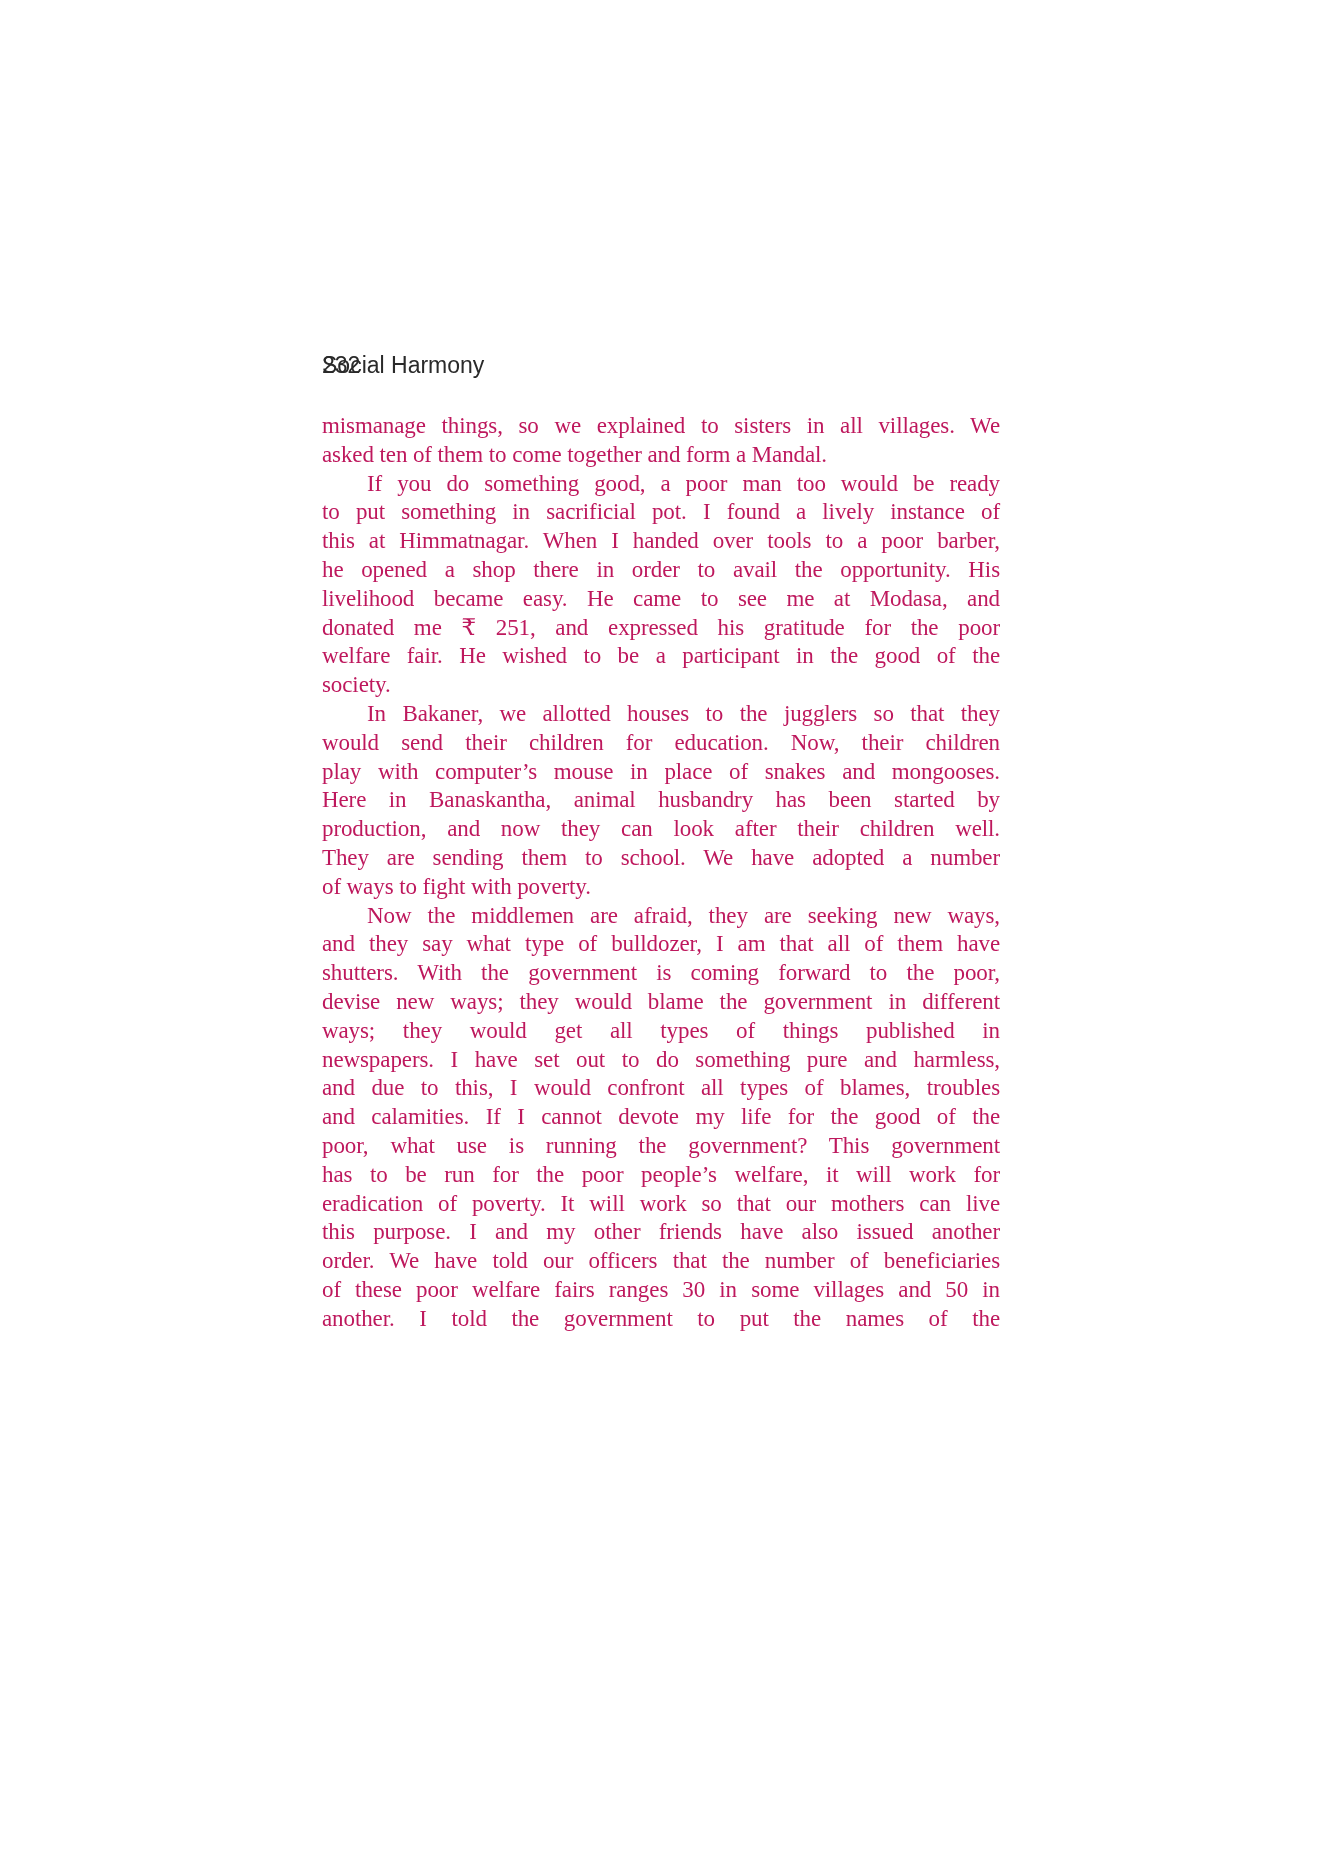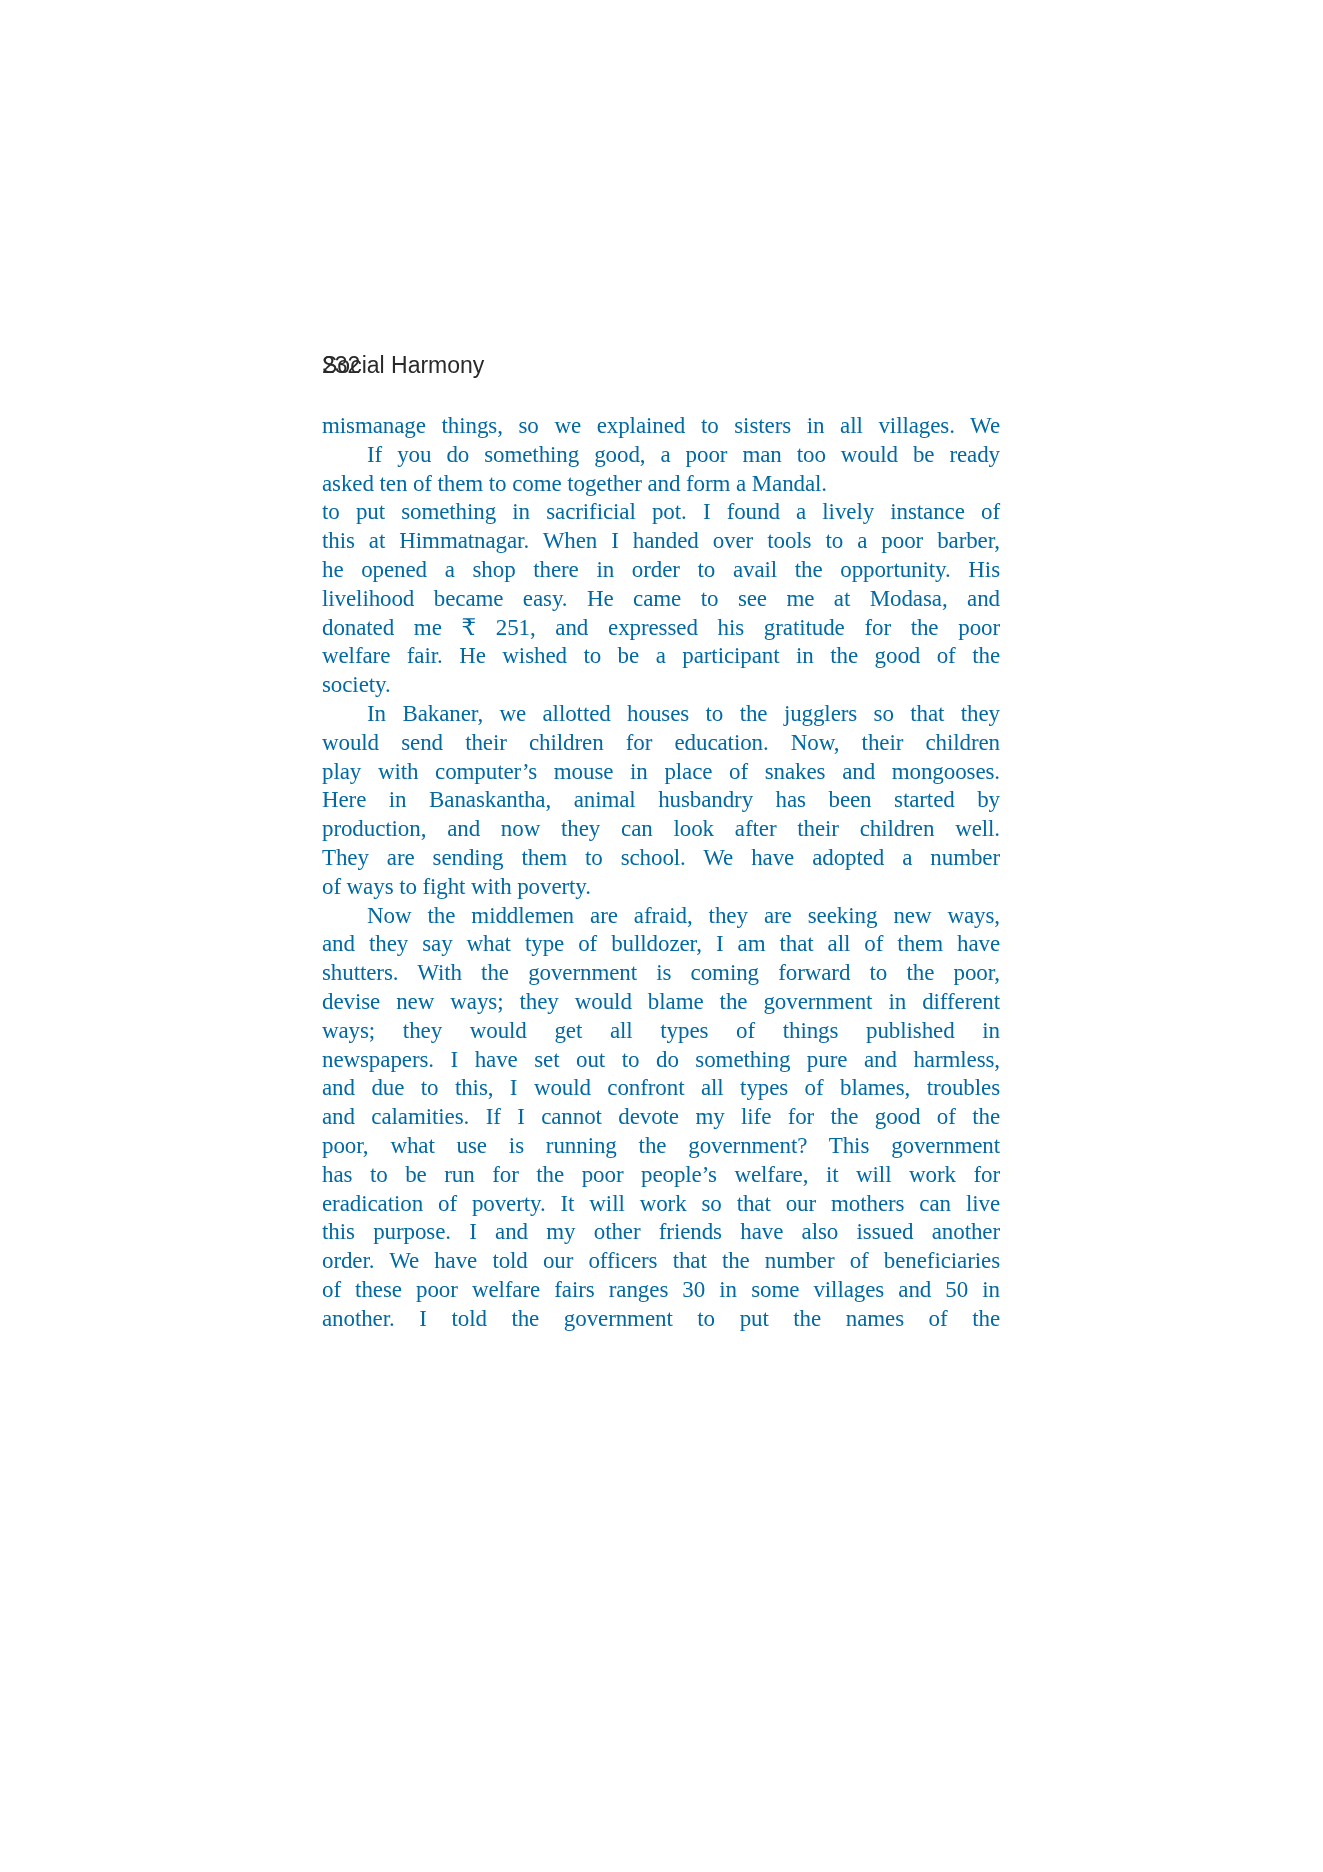--- a/index.html
+++ b/index.html
@@ -37,21 +37,21 @@
     text-align: left;
   }
   .body-text {
     position: absolute;
     left: 322px;
     width: 678px;
     top: 412px;
     font-family: "Liberation Serif", "DejaVu Serif", serif;
     font-size: 23px;
     line-height: 28.8px;
-    color: #0369a1;
+    color: #be185d;
     letter-spacing: -0.1px;
   }
   .line {
     text-align: justify;
     text-align-last: left;
   }
   .line.just {
     text-align-last: justify;
   }
   .line.indent {
@@ -61,22 +61,22 @@
 </head>
 <body>
 
 <div class="page">
   <div class="running-header">
     <span class="page-number">232</span>
     <span class="running-title">Social Harmony</span>
   </div>
   <div class="body-text">
       <div class="line just">mismanage things, so we explained to sisters in all villages. We</div>
+      <div class="line">asked ten of them to come together and form a Mandal.</div>
       <div class="line just indent">If you do something good, a poor man too would be ready</div>
-      <div class="line">asked ten of them to come together and form a Mandal.</div>
       <div class="line just">to put something in sacrificial pot. I found a lively instance of</div>
       <div class="line just">this at Himmatnagar. When I handed over tools to a poor barber,</div>
       <div class="line just">he opened a shop there in order to avail the opportunity. His</div>
       <div class="line just">livelihood became easy. He came to see me at Modasa, and</div>
       <div class="line just">donated me ₹ 251, and expressed his gratitude for the poor</div>
       <div class="line just">welfare fair. He wished to be a participant in the good of the</div>
       <div class="line">society.</div>
       <div class="line just indent">In Bakaner, we allotted houses to the jugglers so that they</div>
       <div class="line just">would send their children for education. Now, their children</div>
       <div class="line just">play with computer’s mouse in place of snakes and mongooses.</div>

